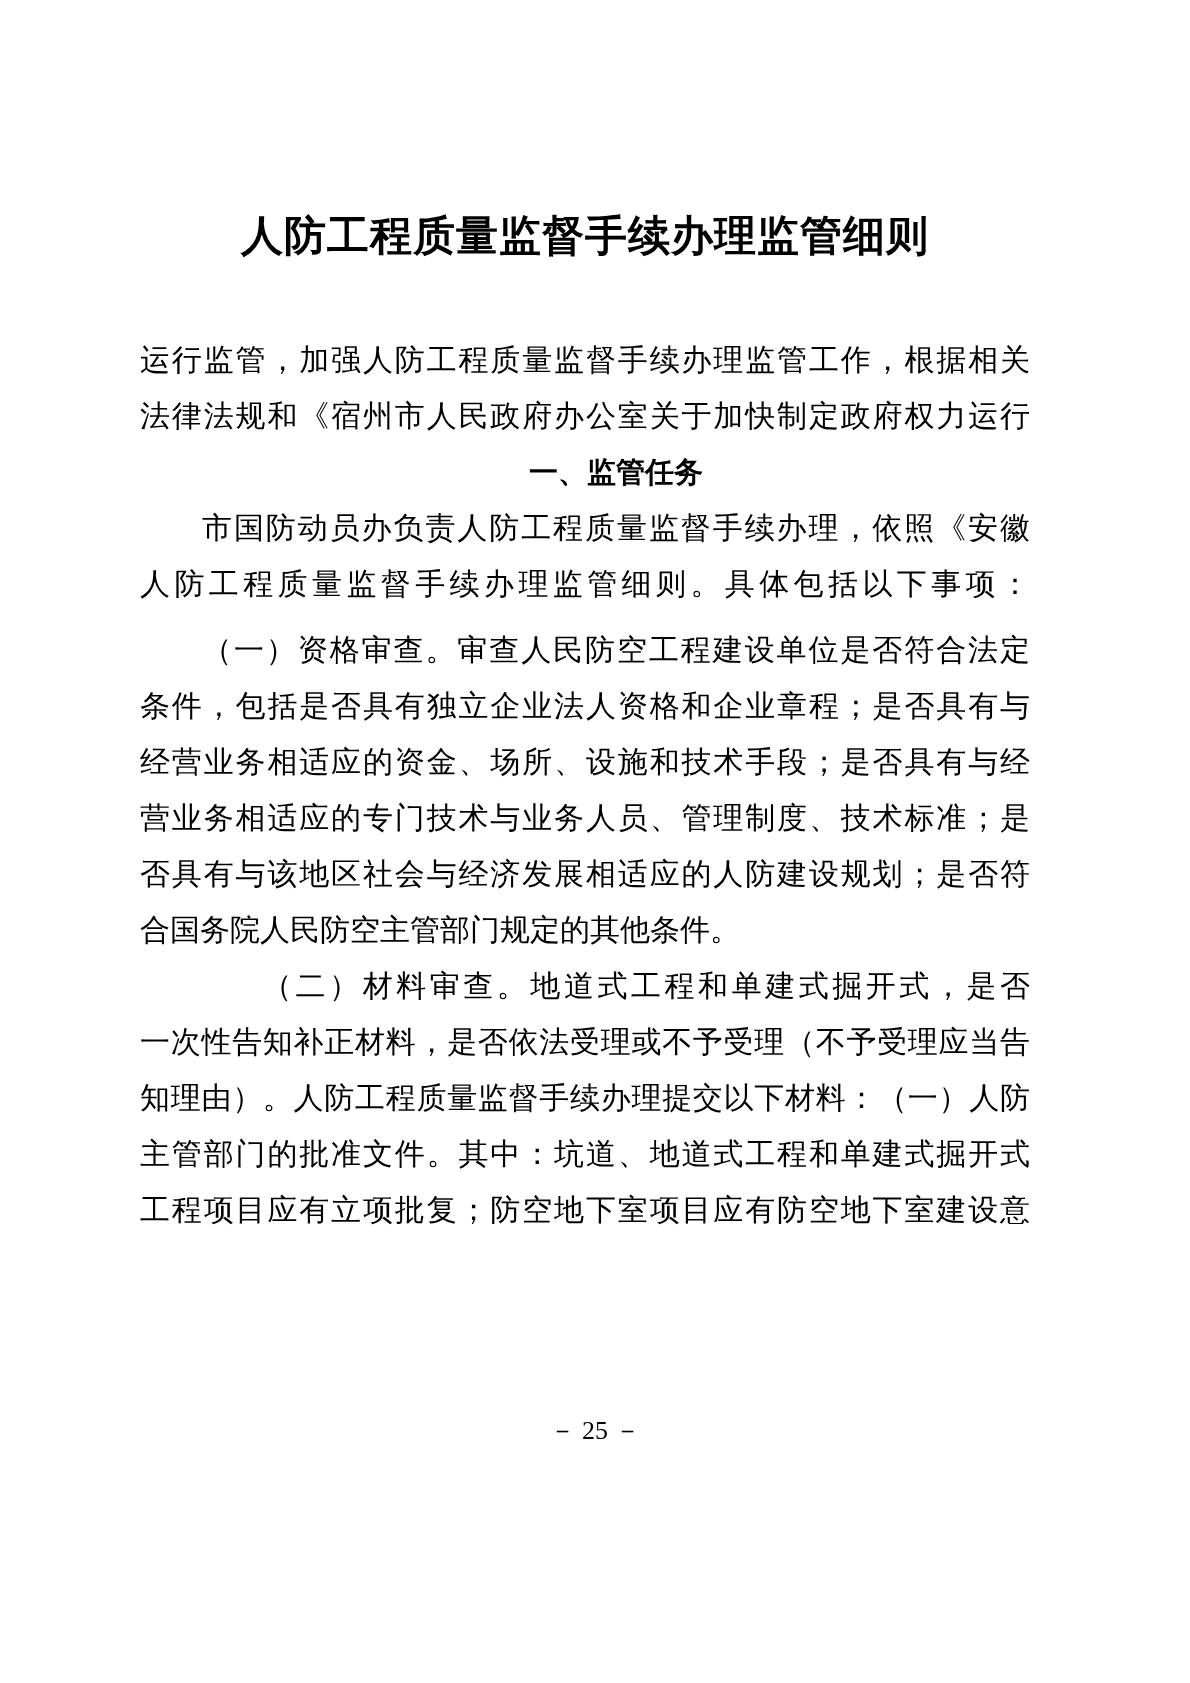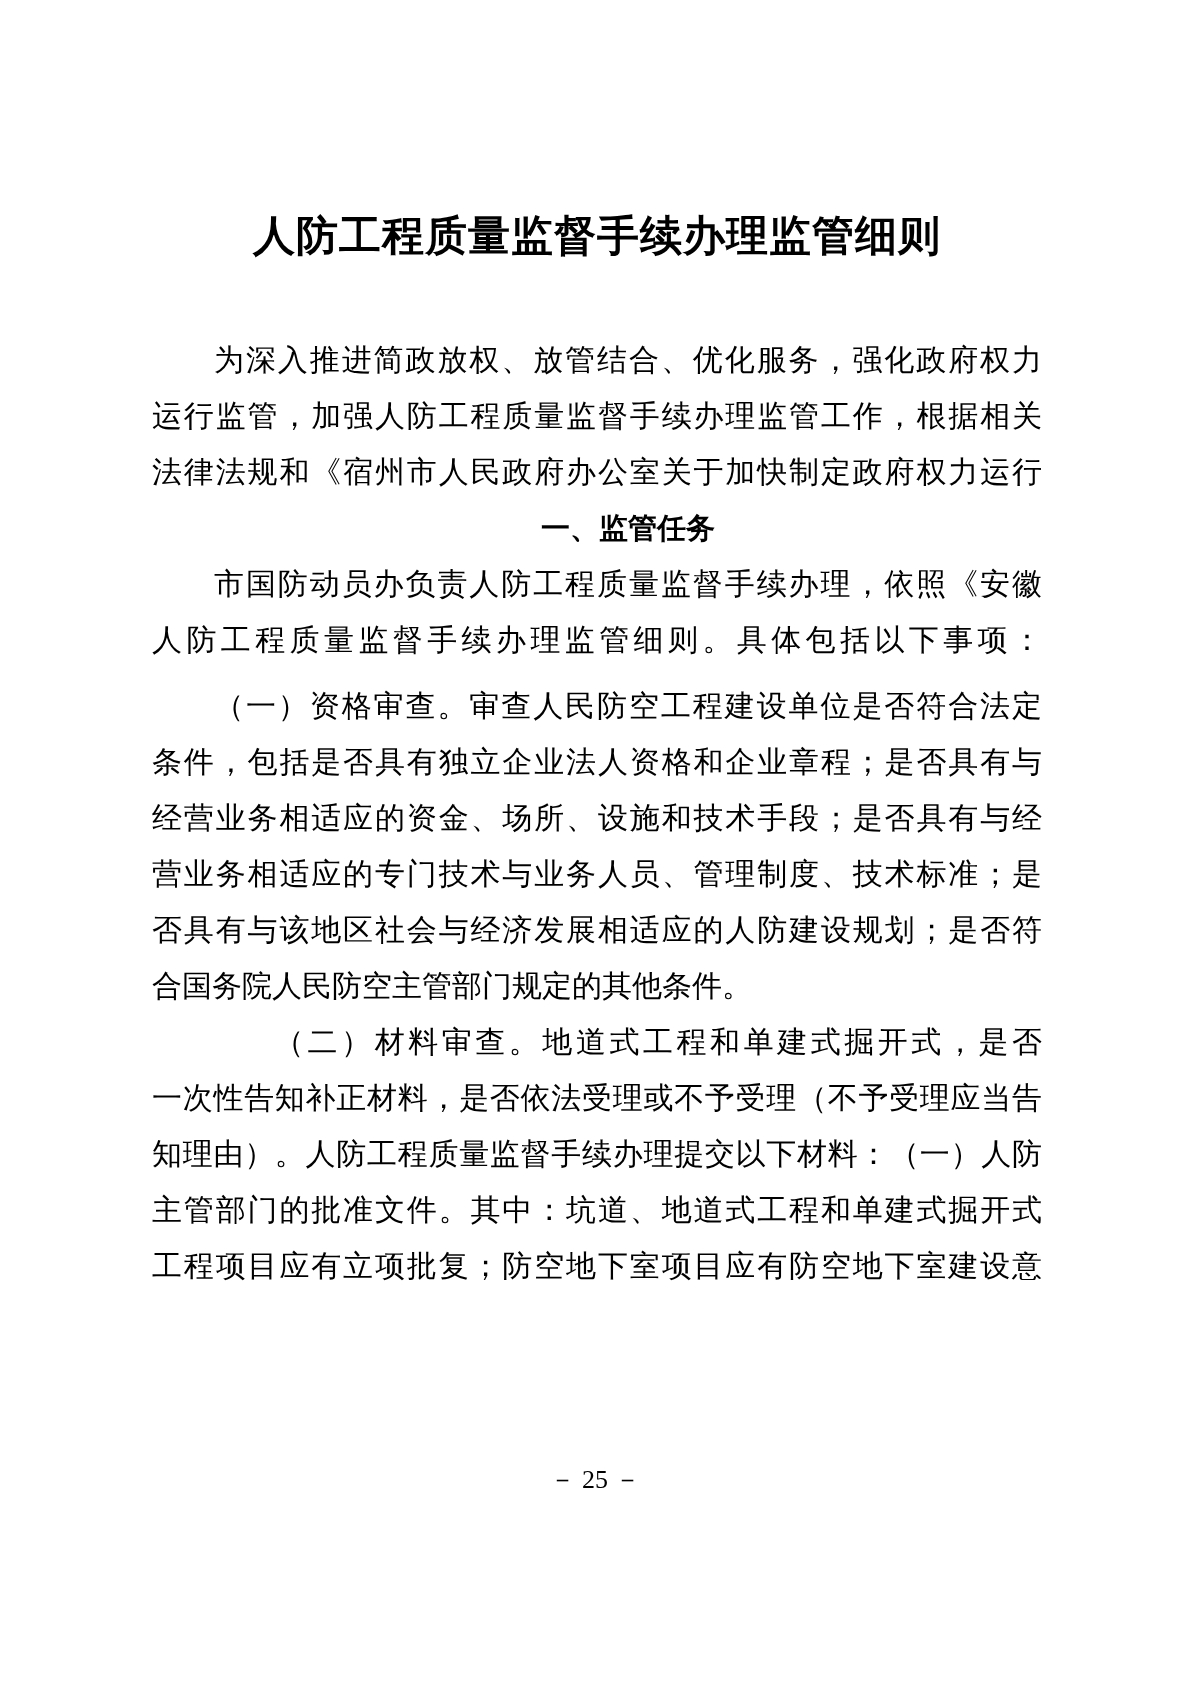--- a/index.html
+++ b/index.html
@@ -11,21 +11,21 @@
     position: relative;
     width: 1190px;
     height: 1683px;
     background: #ffffff;
     overflow: hidden;
     font-family: "Liberation Serif", "DejaVu Serif", serif;
     color: #000000;
   }
   .content {
     position: absolute;
-    left: 152px;
+    left: 140px;
     top: 0;
     width: 890px;
   }
   .title {
     margin: 0;
     padding-top: 212px;
     font-size: 42px;
     line-height: 48px;
     font-weight: bold;
     text-align: center;
@@ -63,40 +63,39 @@
     font-family: "Liberation Sans", "DejaVu Sans", sans-serif;
     text-align: center;
   }
   .gap-before {
     margin-top: 10px;
   }
   .footer {
     position: absolute;
     left: 0;
     width: 1190px;
-    top: 1462px;
+    top: 1413px;
     text-align: center;
     font-size: 26px;
     line-height: 36px;
     font-family: "Liberation Serif", "DejaVu Serif", serif;
     color: #000000;
   }
 </style>
 </head>
 <body>
 
 <div class="page">
   <div class="content">
 
     <h1 class="title">人防工程质量监督手续办理监管细则</h1>
 
     <div class="body-block">
 
       <div class="para">
-        <div class="line fill indent">为深入推进简政放权、放管结合、优化服务，强化政府权力</div>
         <div class="line fill">运行监管，加强人防工程质量监督手续办理监管工作，根据相关</div>
         <div class="line fill">法律法规和《宿州市人民政府办公室关于加快制定政府权力运行</div>
       </div>
 
       <h2 class="heading">一、监管任务</h2>
 
       <div class="para">
         <div class="line fill indent">市国防动员办负责人防工程质量监督手续办理，依照《安徽</div>
         <div class="line fill">人防工程质量监督手续办理监管细则。具体包括以下事项：</div>
       </div>

